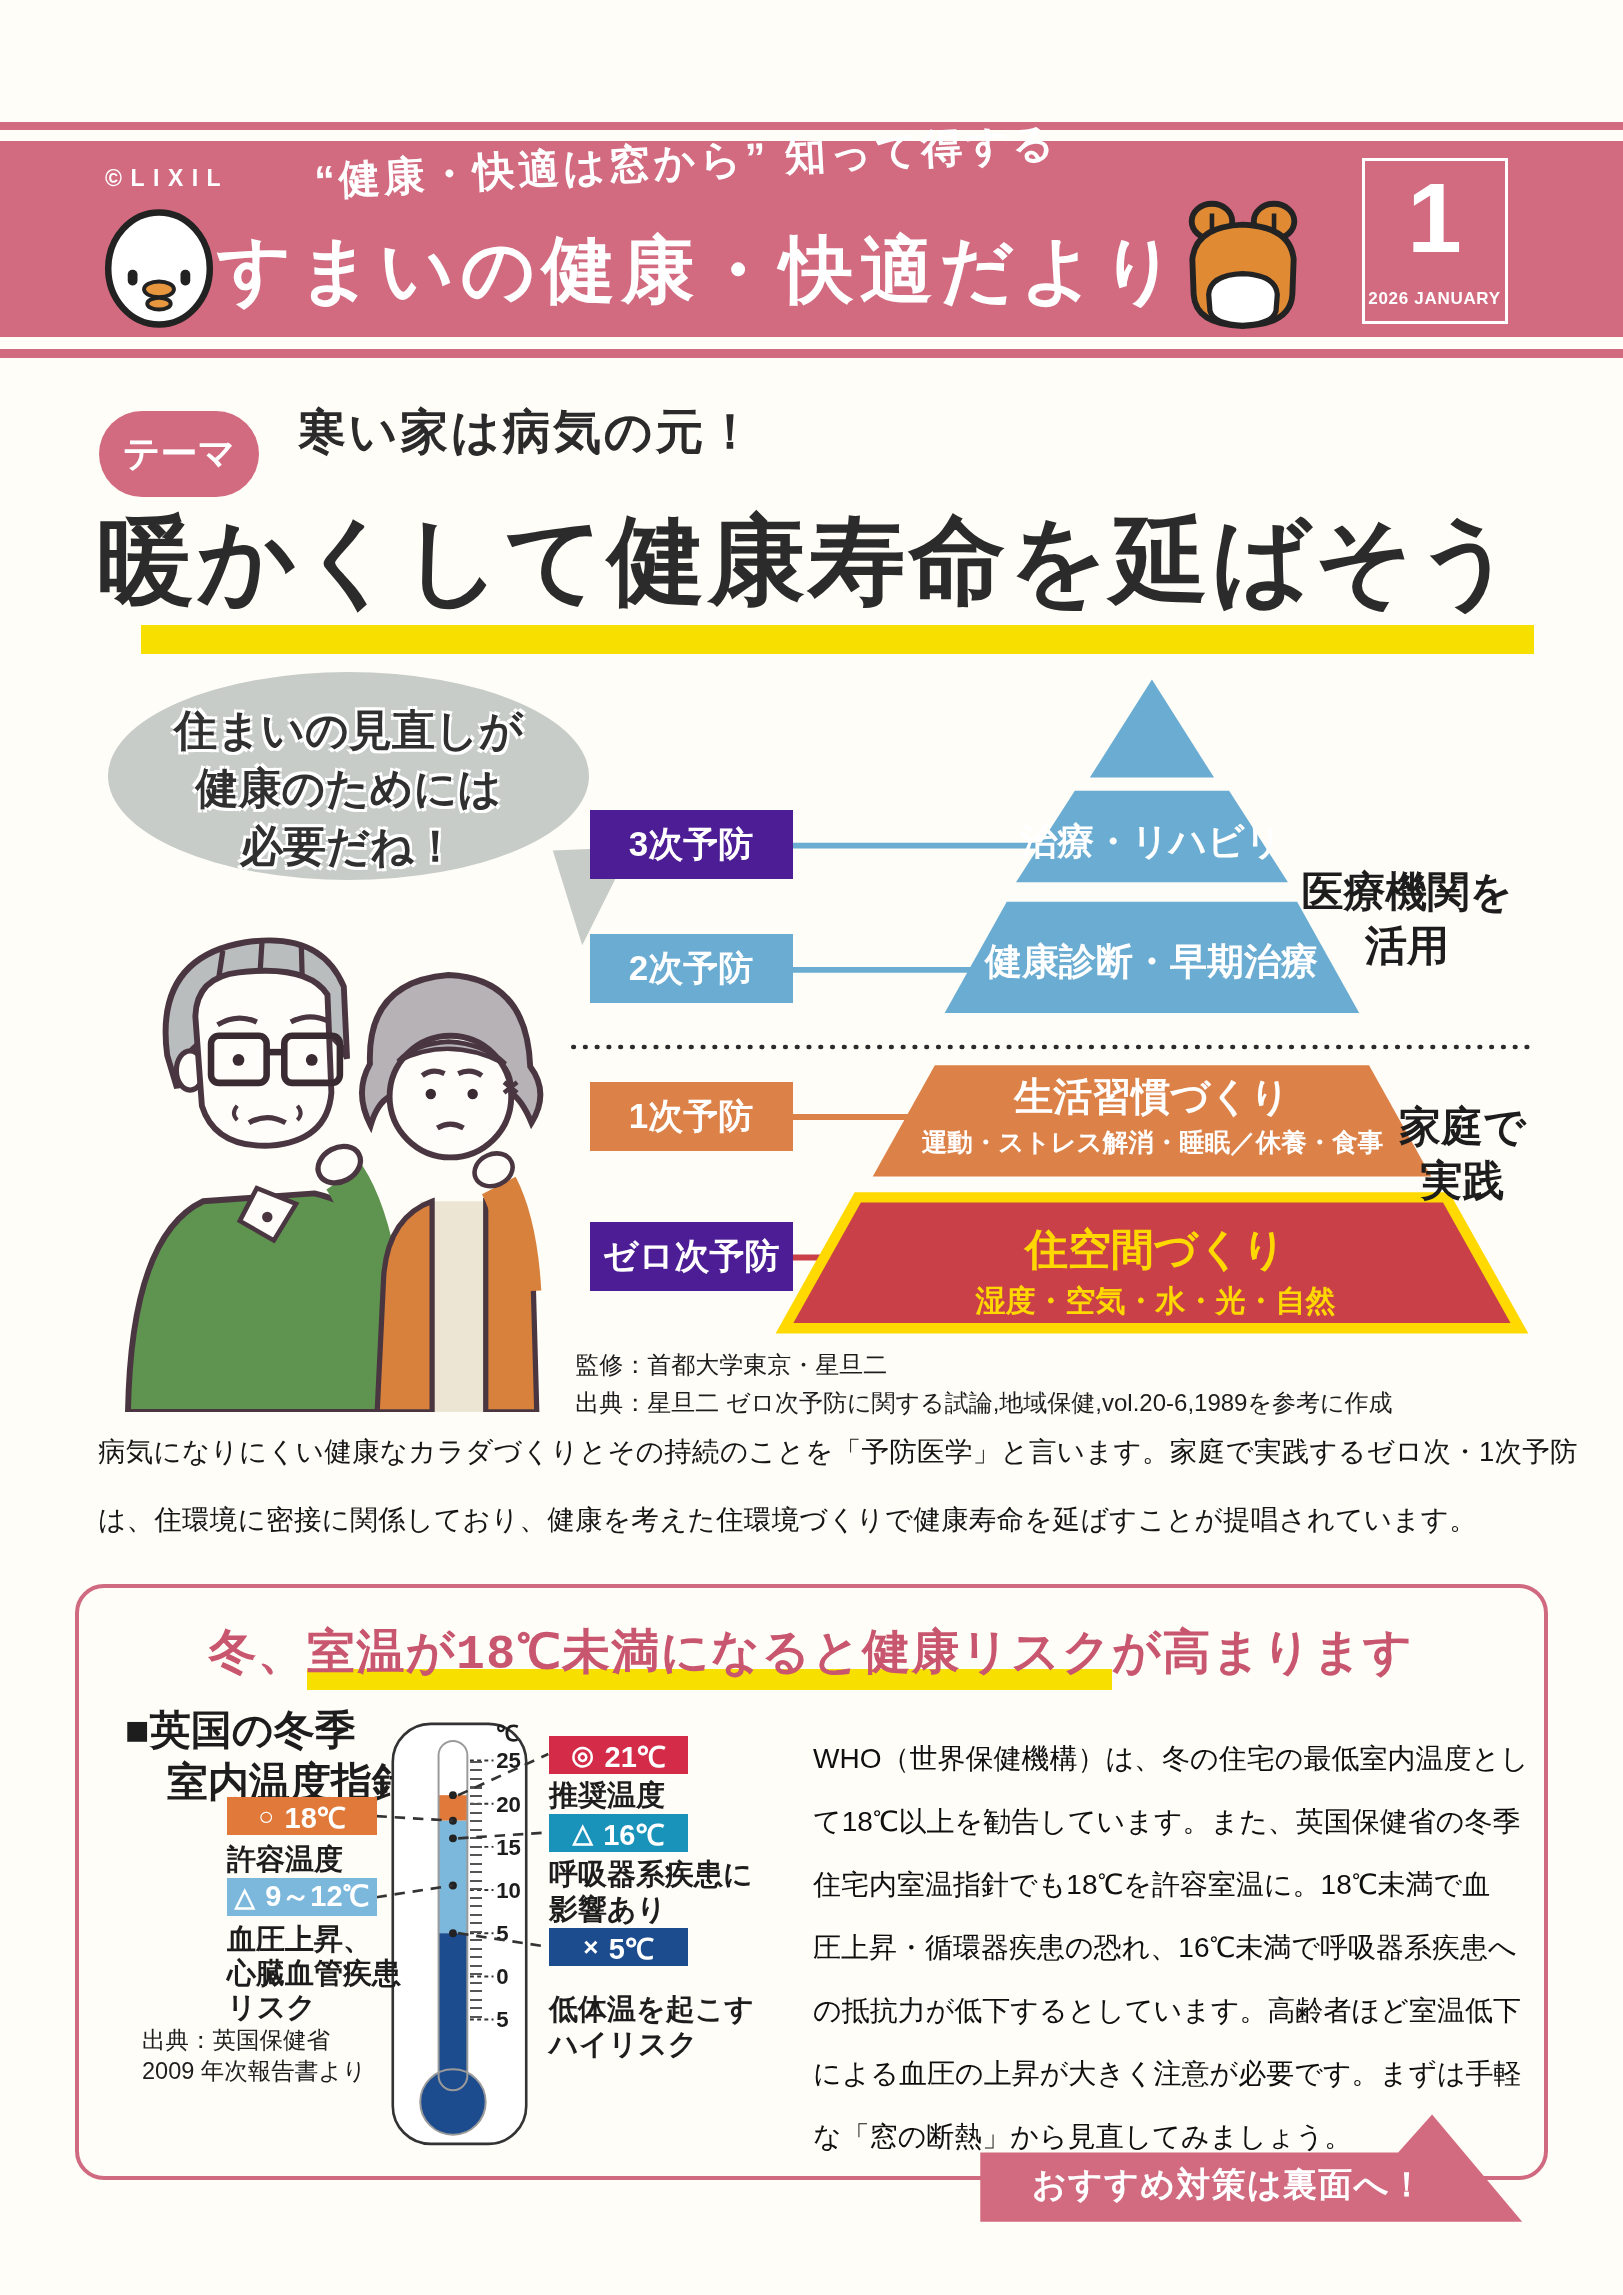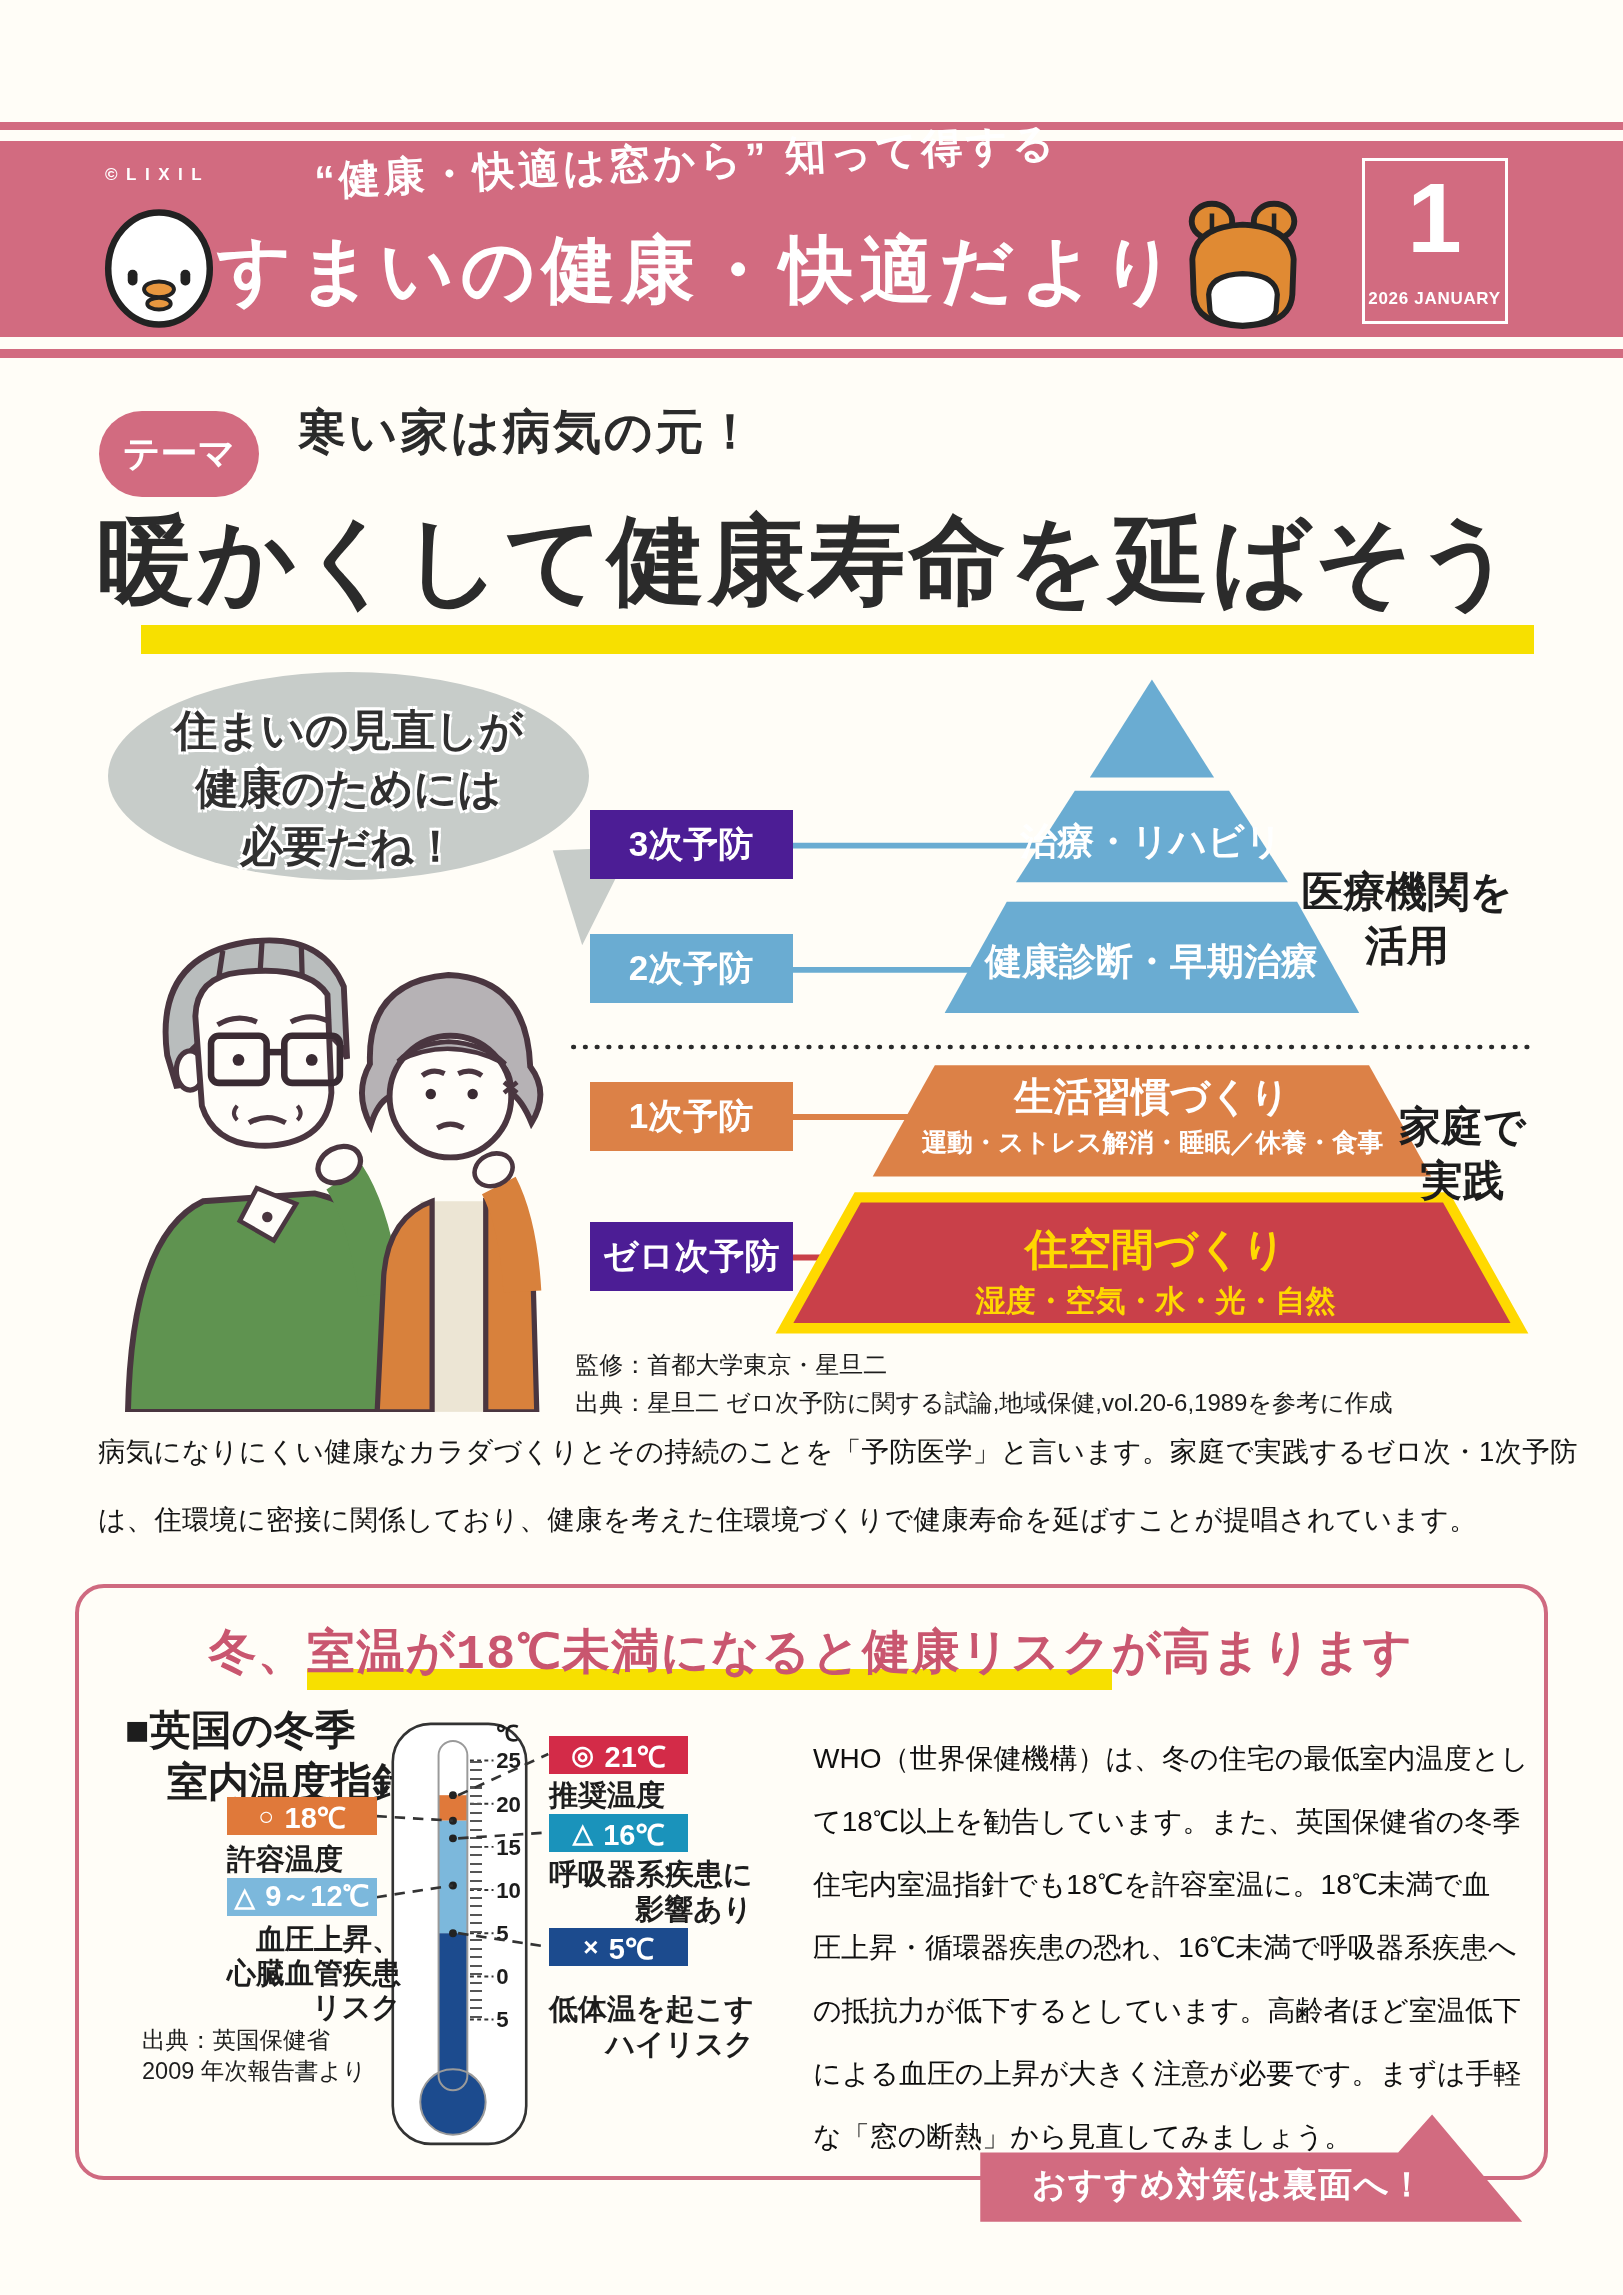--- a/index.html
+++ b/index.html
@@ -6,21 +6,21 @@
   #page{position:relative;width:1623px;height:2295px;background:#fffdf7;overflow:hidden;
         font-family:"Liberation Sans",sans-serif;color:#1d1d1d;}
   .abs{position:absolute;}
   .nowrap{white-space:nowrap;}
 
   
   .rule{left:0;width:1623px;background:#d26b80;}
   #rule-top{top:122px;height:7.8px;}
   #band{left:0;top:141px;width:1623px;height:196px;background:#d26b80;}
   #rule-bottom{top:349px;height:9.2px;}
-  #copyright{left:105px;top:165px;color:#ffffff;font-size:17px;font-weight:700;letter-spacing:8.5px;}
+  #copyright{left:105px;top:165px;color:#ffffff;font-size:23px;font-weight:700;letter-spacing:8.5px;}
   #chick{left:103px;top:207px;width:112px;height:123px;}
   #tagline{left:313px;top:154px;font-size:41px;font-weight:800;color:#fff;letter-spacing:3.9px;transform:rotate(-3deg);transform-origin:left top;}
   #main-title{left:217px;top:222px;font-size:73px;font-weight:800;color:#fff;letter-spacing:6.5px;}
   #frog{left:1176px;top:195px;width:134px;height:139px;}
   #month-box{left:1362px;top:158px;width:146px;height:166px;border:3.9px solid #fff;box-sizing:border-box;}
   #month-num{left:0;top:5.2px;width:139px;text-align:center;font-size:98px;line-height:105px;font-weight:700;color:#fff;}
   #month-date{left:0;top:128px;width:139px;text-align:center;font-size:17px;font-weight:700;color:#fff;letter-spacing:0.7px;}
 
   
   #theme-badge{left:99px;top:411px;width:160px;height:86px;background:#d26b80;border-radius:43px;
@@ -74,21 +74,21 @@
                background:repeating-linear-gradient(to bottom,#555 0 2px,rgba(0,0,0,0) 2px 8.5px);}
   #connectors{left:0;top:0;width:719px;height:587px;}
   .tbadge{position:absolute;height:38px;display:flex;align-items:center;justify-content:center;gap:10.5px;color:#fff;font-weight:800;}
   .tbadge .ic{font-size:26px;}
   .tbadge .tv{font-size:29px;}
   #b18{left:148px;top:209px;width:150px;background:#e0793a;}
   #b912{left:148px;top:290px;width:150px;background:#7cb8dc;}
   #b21{left:470px;top:148px;width:139px;background:#d32b48;}
   #b16{left:470px;top:226px;width:139px;background:#1a93bb;}
   #b5{left:470px;top:340px;width:139px;background:#1c4b8e;}
-  .bdesc{position:absolute;font-size:29px;font-weight:800;color:#1d1d1d;line-height:35px;text-align:right;}
+  .bdesc{position:absolute;font-size:29px;font-weight:800;color:#1d1d1d;line-height:35px;}
   #d18{left:148px;top:254px;}
   #d912{left:148px;top:334px;line-height:34px;}
   #d21{left:470px;top:190px;}
   #d16{left:470px;top:269px;}
   #d5{left:470px;top:385px;margin-top:19px;}
   #uksrc{left:63px;top:437px;font-size:23.5px;line-height:31px;color:#1d1d1d;}
   #who{left:734px;top:139px;font-size:28px;line-height:63px;color:#0f0f0f;}
 
   
   #banner-svg{left:980px;top:2112px;width:549px;height:111px;}

